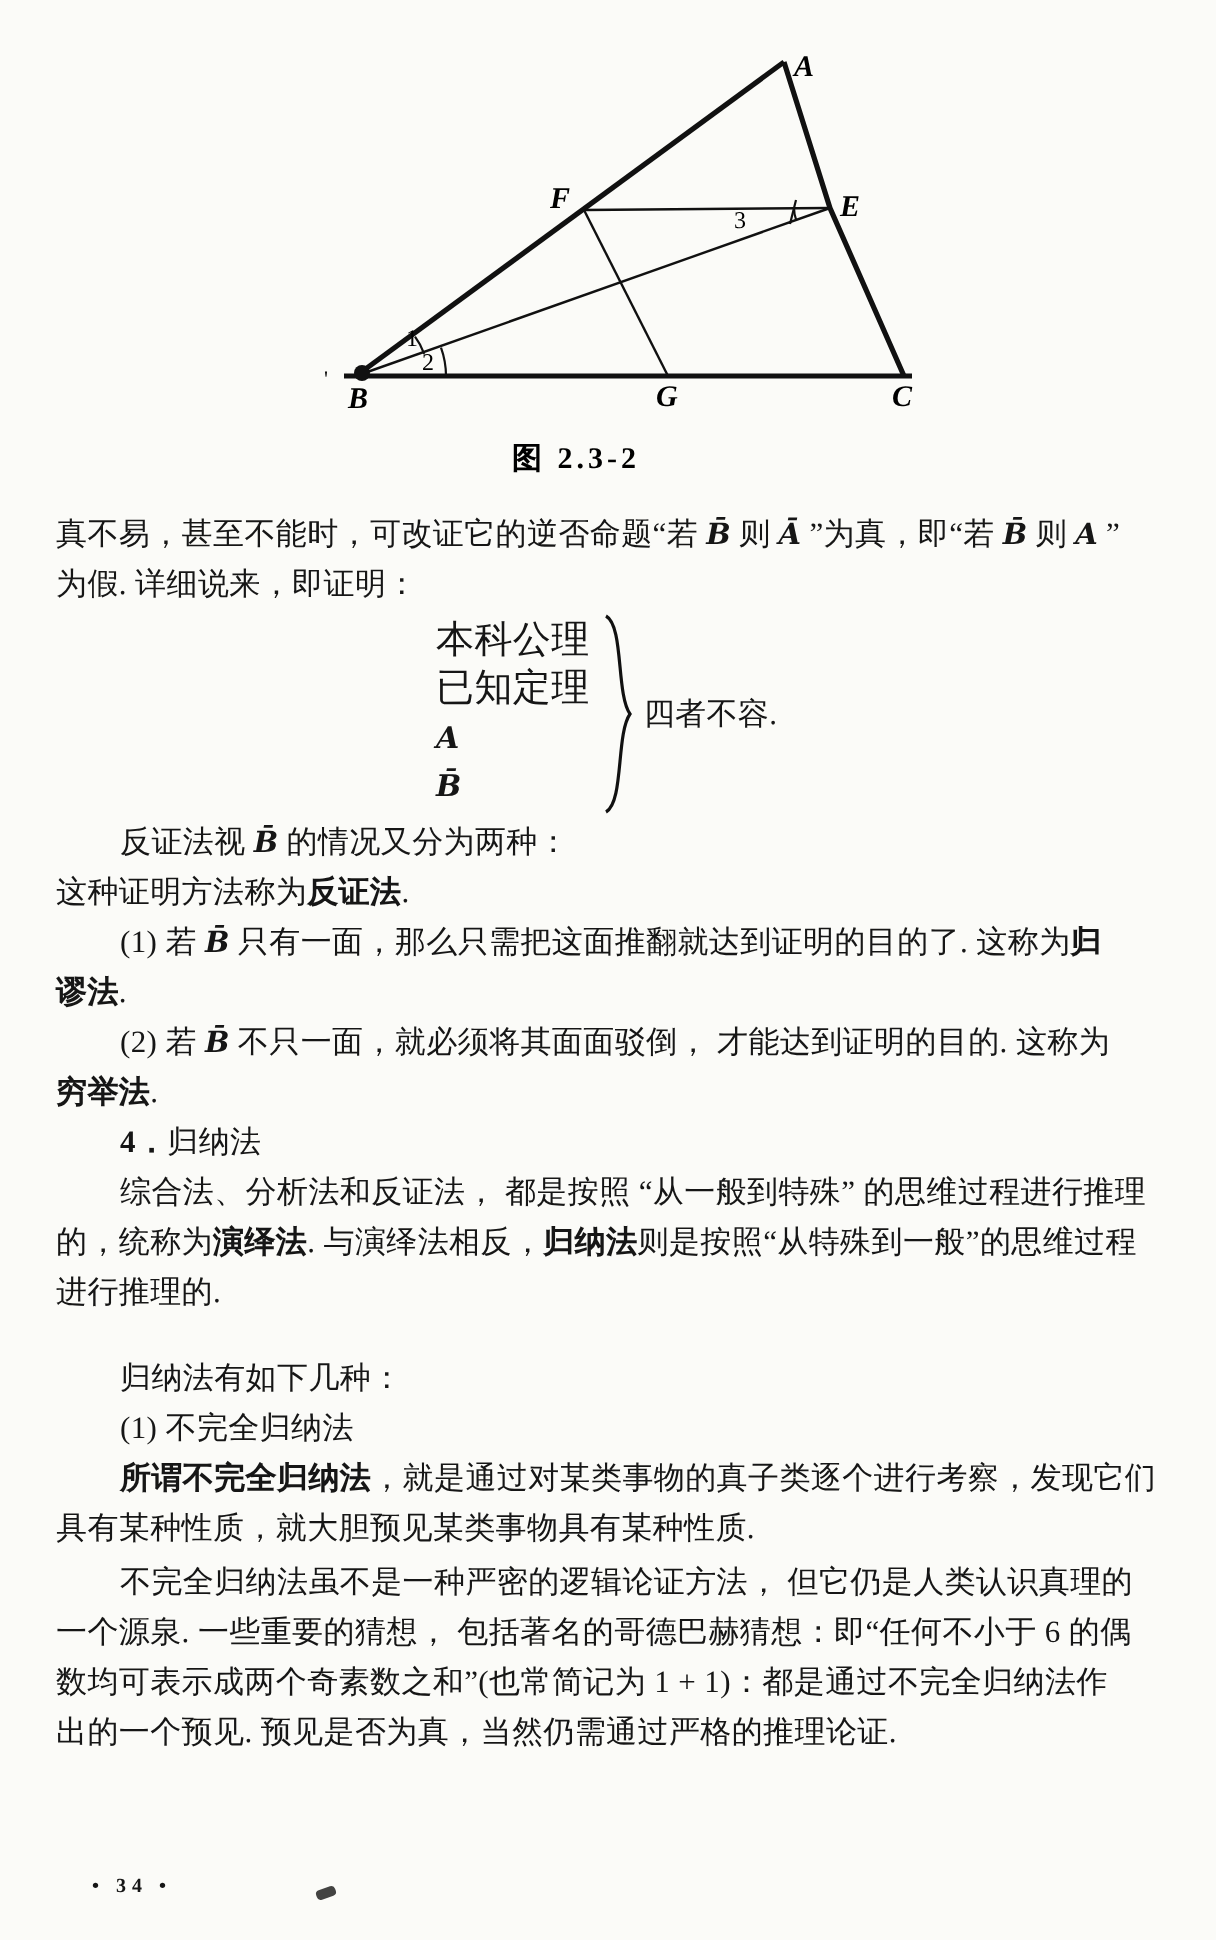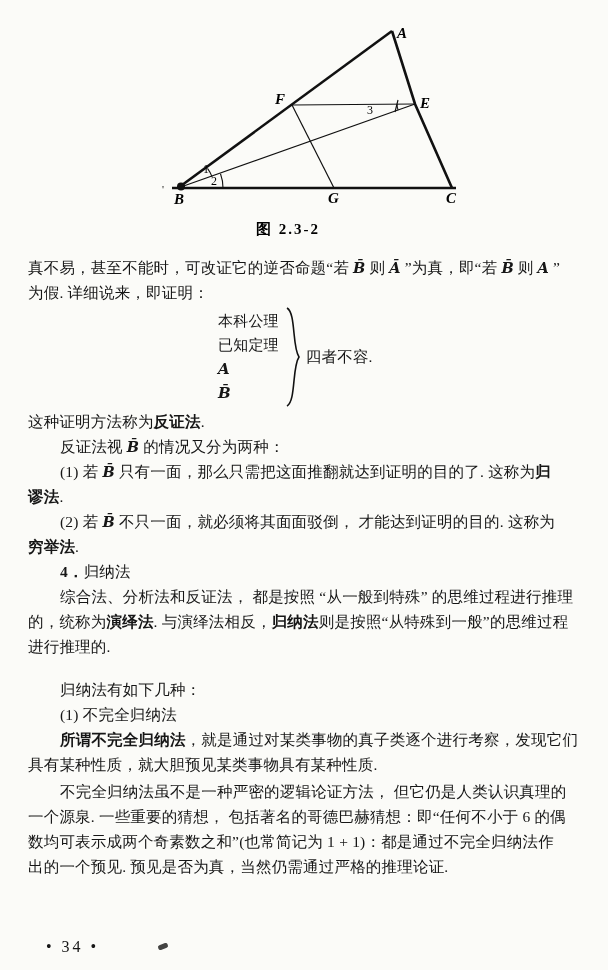--- a/index.html
+++ b/index.html
@@ -23,27 +23,27 @@
   .m{
     font-family:"DejaVu Serif",serif;
     font-style:italic;font-weight:bold;
     padding:0 4px;font-size:14.5px;
   }
   .brace-block{
     height:104px;display:flex;align-items:center;
     margin-left:190px;
   }
   .brace-items{display:flex;flex-direction:column;}
-  .brace-item{height:24px;line-height:24px;font-size:15px;}
+  .brace-item{height:24px;line-height:24px;font-size:19px;}
   .brace-item.math{font-family:"DejaVu Serif",serif;font-style:italic;font-weight:bold;font-size:15px;}
   .brace-svg{margin-left:6px;}
   .brace-label{font-size:15.5px;margin-left:5px;font-family:Liberation Serif, serif;}
   .pageno{
     position:absolute;left:46px;top:938px;
-    font-size:16px;font-weight:normal;letter-spacing:3px;
+    font-size:10px;font-weight:bold;letter-spacing:3px;
   }
   .smudge{
     position:absolute;left:158px;top:944px;width:10px;height:5px;
     background:#222;border-radius:2px;transform:rotate(-20deg);opacity:.85;
   }
 </style>
 </head>
 <body>
 
 <div class="page">
@@ -96,23 +96,23 @@
         <div class="brace-item">已知定理</div>
         <div class="brace-item math">A</div>
         <div class="brace-item math">B̄</div>
       </div>
       <svg class="brace-svg" width="16" height="100" viewBox="0 0 16 100">
         <path d="M2 1 C11 6 7 40 14 50 C7 60 11 94 2 99" fill="none" stroke="#111" stroke-width="1.6"></path>
       </svg>
       <span class="brace-label">四者不容.</span>
     </div>
 
+    <div class="line ind"><span>反证法视</span><span class="m">B̄</span><span>的情况又分为两种：</span></div>
+
     <div class="line"><span>这种证明方法称为</span><span class="b">反证法</span><span>.</span></div>
-
-    <div class="line ind"><span>反证法视</span><span class="m">B̄</span><span>的情况又分为两种：</span></div>
 
     <div class="line ind"><span>(1) 若</span><span class="m">B̄</span><span>只有一面，那么只需把这面推翻就达到证明的目的了.  这称为</span><span class="b">归</span></div>
 
     <div class="line"><span class="b">谬法</span><span>.</span></div>
 
     <div class="line ind"><span>(2) 若</span><span class="m">B̄</span><span>不只一面，就必须将其面面驳倒， 才能达到证明的目的.  这称为</span></div>
 
     <div class="line"><span class="b">穷举法</span><span>.</span></div>
 
     <div class="line ind"><span class="b">4．</span><span>归纳法</span></div>

